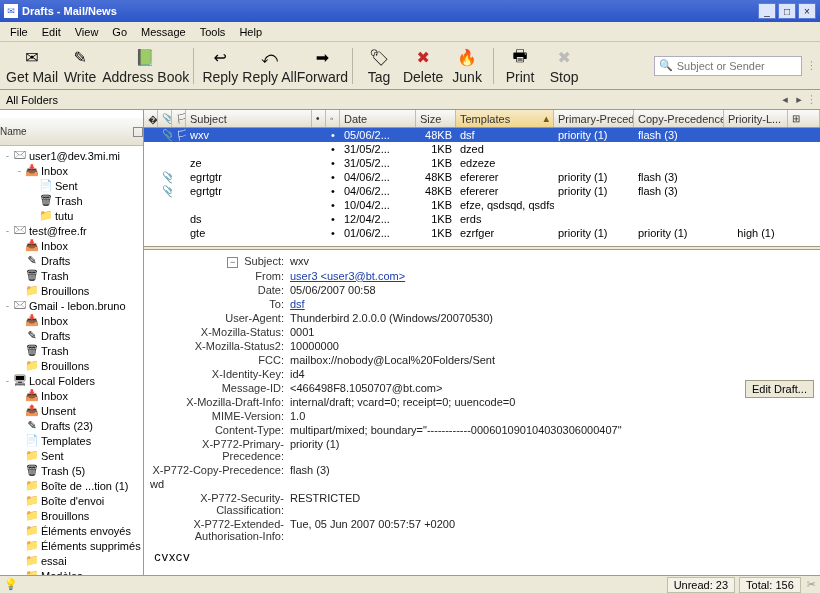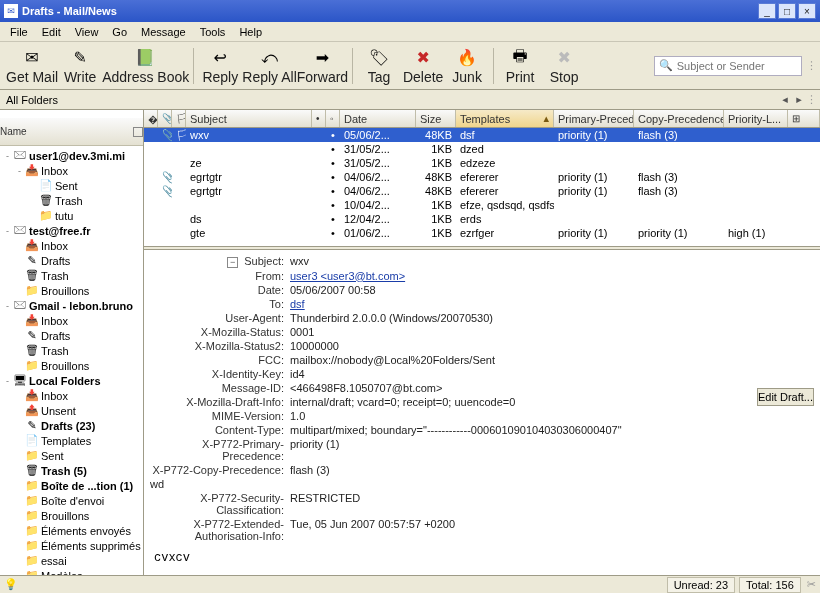--- a/index.html
+++ b/index.html
@@ -29,42 +29,42 @@
 .content { flex: 1; display: flex; overflow: hidden; }
 .folders { width: 144px; border-right: 1px solid #9e9b87; background: #fff; display: flex; flex-direction: column; }
 .fhead { height: 28px; background: linear-gradient(#fafafa,#e4e1d2); border-bottom: 1px solid #c0bda9; display: flex; align-items: center; padding: 0 0; margin-top: 8px; }
 .fhead .nm { flex: 1; font-size: 10px; color: #333; }
 .fhead .sq { width: 10px; height: 10px; border: 1px solid #888; }
 .ftree { flex: 1; overflow: auto; padding: 2px 0; }
 .node { display: flex; align-items: center; height: 15px; white-space: nowrap; cursor: default; }
 .tw { width: 11px; text-align: center; color: #777; font-size: 9px; }
 .fi { width: 14px; text-align: center; font-size: 11px; }
 .node .lbl { padding-left: 2px; }
-.node.bold .lbl { font-weight: bold; }
+.node.bold .lbl { font-weight: normal; }
 .ind0 { padding-left: 2px; } .ind1 { padding-left: 14px; } .ind2 { padding-left: 28px; }
 .right { flex: 1; display: flex; flex-direction: column; overflow: hidden; }
 .colhead { height: 18px; background: linear-gradient(#fafafa,#e4e1d2); border-bottom: 1px solid #9e9b87; display: flex; }
 .ch { border-right: 1px solid #c0bda9; padding: 2px 4px; font-size: 10px; color: #333; display: flex; align-items: center; overflow: hidden; white-space: nowrap; }
 .ch.sort { background: linear-gradient(#f6eac8,#f0d58c); }
 .list { background: #fff; overflow: auto; }
 .row { display: flex; height: 14px; align-items: center; }
 .row.sel { background: #2f5fce; color: #fff; }
 .cell { padding: 0 4px; overflow: hidden; white-space: nowrap; }
 .c-th { width: 14px; text-align:center;} .c-at { width: 14px; text-align:center;} .c-fl { width: 14px; text-align:center;}
 .c-sub { width: 126px; } .c-jn { width: 14px; text-align:center;} .c-rd { width: 14px; text-align:center;}
 .c-dt { width: 76px; } .c-sz { width: 40px; text-align:right;} .c-rc { width: 98px; }
-.c-pp { width: 80px; } .c-cp { width: 90px; } .c-pl { width: 64px; } .c-end { flex:1; }
+.c-pp { width: 80px; } .c-cp { width: 90px; } .c-pl { width: 64px; text-align: center; } .c-end { flex:1; }
 .divider { height: 4px; background: #ece9d8; border-top: 1px solid #9e9b87; border-bottom: 1px solid #9e9b87; cursor: row-resize; }
 .msg { flex: 1; background: #fff; overflow: auto; position: relative; padding: 4px 6px; }
 .hdrrow { display: flex; padding: 1px 0; }
 .hdrrow .k { width: 140px; text-align: right; padding-right: 6px; font-weight: normal; color: #333; }
 .hdrrow .v { flex: 1; color: #222; }
 .hdrrow .v a { color: #1a3da8; text-decoration: underline; }
 .minus { width: 11px; height: 11px; border: 1px solid #888; display: inline-flex; align-items: center; justify-content: center; font-size: 9px; margin-right: 6px; color: #555; }
-.editdraft { position: absolute; right: 6px; top: 130px; border: 1px solid #9e9b87; background: #ece9d8; padding: 2px 0; margin-top: 8px; }
+.editdraft { position: absolute; right: 6px; top: 130px; border: 1px solid #9e9b87; background: #ece9d8; padding: 2px 6px; }
 .bodytxt { margin: 8px 4px; font-family: "Courier New", monospace; font-size: 12px; }
 .status { height: 18px; background: #ece9d8; border-top: 1px solid #9e9b87; display: flex; align-items: center; padding: 0 4px; }
 .status .bulb { color: #d6b400; margin-right: 6px; }
 .status .spacer { flex: 1; }
 .sbox { border: 1px solid #c0bda9; padding: 1px 6px; margin-left: 4px; background: #f4f2e7; }
 .scissors { margin-left: 6px; color: #999; }
 </style>
 </head>
 <body>
 

